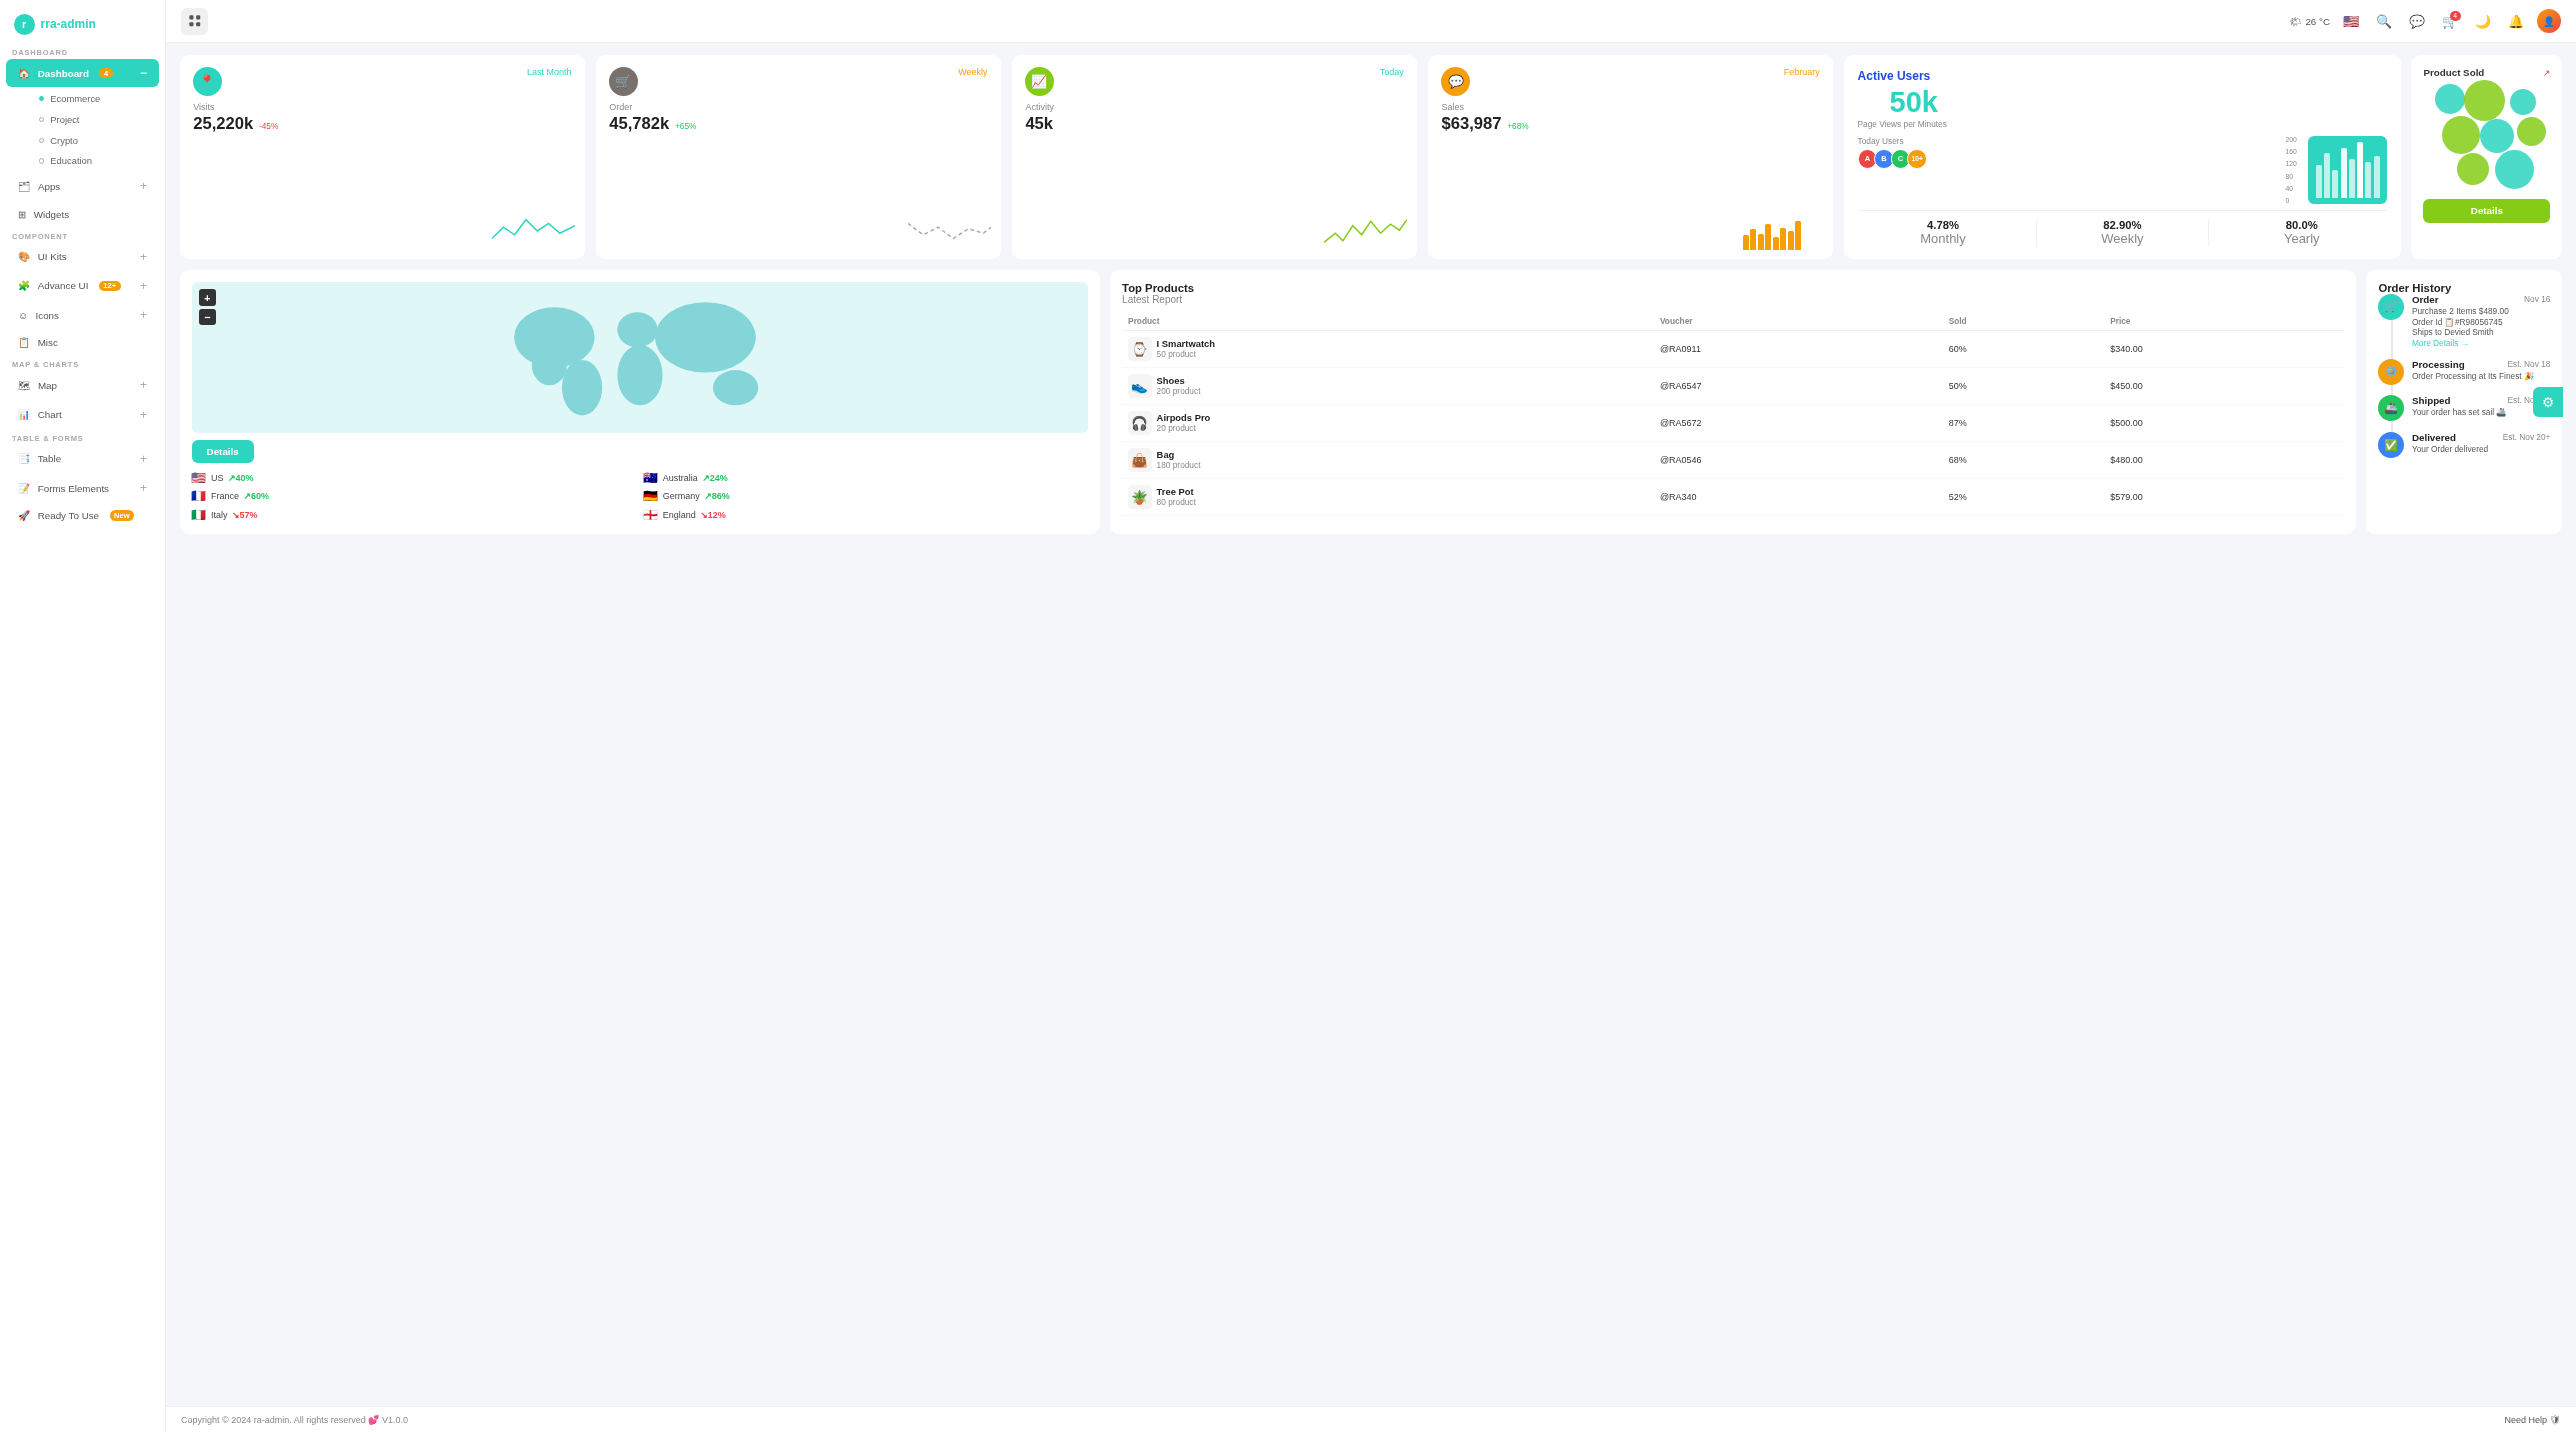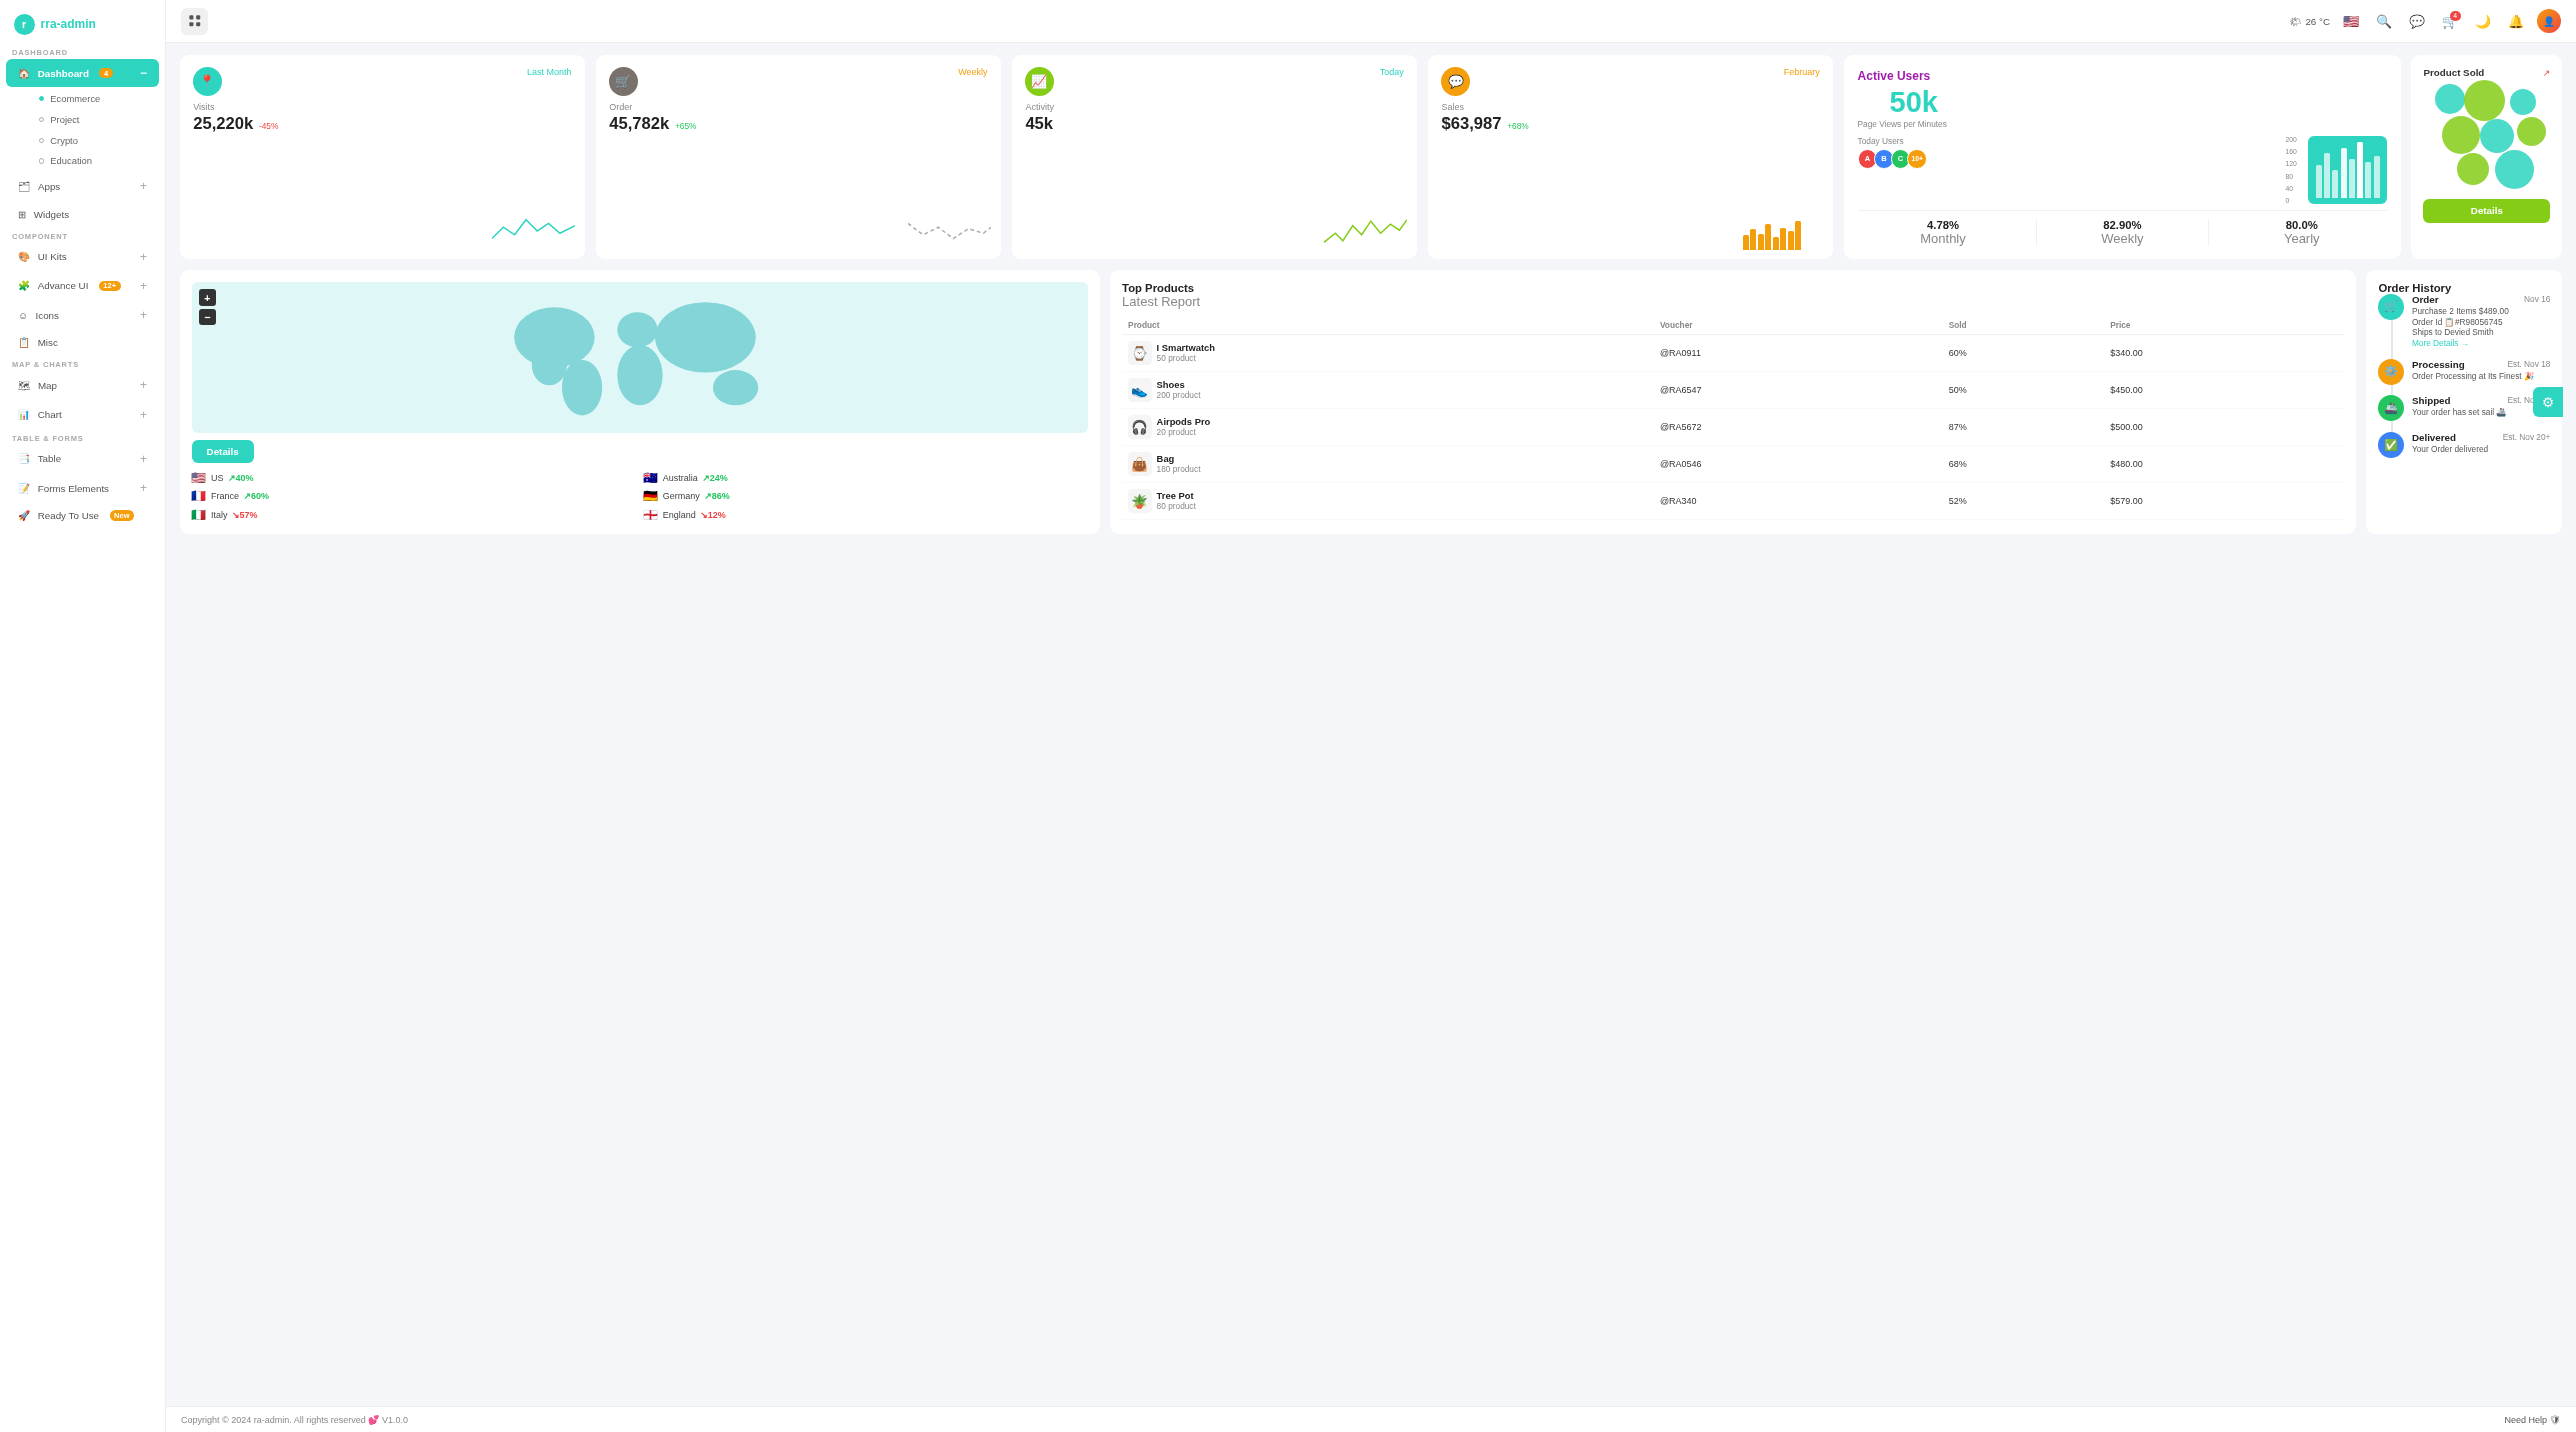--- a/index.html
+++ b/index.html
@@ -54,21 +54,21 @@
     .stat-value { font-size: 16.6px; font-weight: 700; color: #222; }
     .stat-change { font-size: 8.3px; margin-left: 3px; }
     .stat-change.neg { color: #ef4444; }
     .stat-change.pos { color: #22c55e; }
     .stat-filter { color: #f59e0b; font-size: 9px; cursor: pointer; display: flex; align-items: center; gap: 1.5px; }
     .stat-filter.teal-link { color: #2dd4bf; }
     .chart-mini { position: absolute; bottom: 9px; right: 10.6px; width: 83px; height: 38px; }
 
     
     .active-users-card { background: #fff; border-radius: 9px; padding: 13.6px; flex: 1.4; }
-    .active-users-title { font-size: 12px; font-weight: 600; color: #a21caf; margin-bottom: 3px; }
+    .active-users-title { font-size: 12px; font-weight: 600; color: #1d4ed8; margin-bottom: 3px; }
     .active-users-number { font-size: 29px; font-weight: 800; color: #2dd4bf; margin-left: 32px; }
     .active-users-sub { font-size: 8.3px; color: #888; margin-bottom: 7.5px; }
     .active-users-chart-wrap { display: flex; gap: 7.5px; }
     .active-users-info { flex: 1; }
     .today-users-label { font-size: 8.3px; color: #888; margin-bottom: 3px; }
     .user-avatars { display: flex; gap: -3px; margin-bottom: 4.5px; }
     .u-avatar { width: 19.6px; height: 19.6px; border-radius: 50%; border: 1.5px solid #fff; font-size: 7.5px; display: flex; align-items: center; justify-content: center; color: #fff; font-weight: 600; margin-left: -3px; }
     .u-avatar:first-child { margin-left: 0; }
     .u-avatar.more { background: #f59e0b; font-size: 6.8px; }
     .stats-row { display: flex; gap: 7.5px; margin-top: 6px; border-top: 0.8px solid #f0f0f0; padding-top: 7.5px; }
@@ -95,21 +95,21 @@
     .country-list { display: grid; grid-template-columns: 1fr 1fr; gap: 4.5px 7.5px; margin-top: 7.5px; }
     .country-item { display: flex; align-items: center; gap: 4.5px; font-size: 9px; color: #444; }
     .country-flag { font-size: 12px; }
     .country-pct { font-size: 9px; font-weight: 600; }
     .country-pct.pos { color: #22c55e; }
     .country-pct.neg { color: #ef4444; }
 
     
     .top-products-card { background: #fff; border-radius: 9px; padding: 12px; flex: 1.5; }
     .top-products-title { font-size: 11.3px; font-weight: 700; color: #222; }
-    .top-products-sub { font-size: 13px; color: #888; margin-bottom: 7.5px; }
+    .top-products-sub { font-size: 10px; color: #888; margin-bottom: 7.5px; }
     .products-table { width: 100%; border-collapse: collapse; }
     .products-table th { font-size: 8.3px; color: #888; font-weight: 600; text-align: left; padding: 3.8px 6px; border-bottom: 0.8px solid #f0f0f0; }
     .products-table td { padding: 6px 6px; border-bottom: 0.8px solid #f9f9f9; font-size: 9px; color: #333; vertical-align: middle; }
     .product-name { font-weight: 700; font-size: 9.4px; color: #222; }
     .product-count { font-size: 8.3px; color: #888; }
     .product-icon { width: 24px; height: 24px; border-radius: 4.5px; display: flex; align-items: center; justify-content: center; font-size: 13.6px; margin-right: 4.5px; background: #f5f5f5; }
     .product-cell { display: flex; align-items: center; }
 
     
     .order-history-card { background: #fff; border-radius: 9px; padding: 12px; width: 196px; min-width: 181px; position: relative; }

